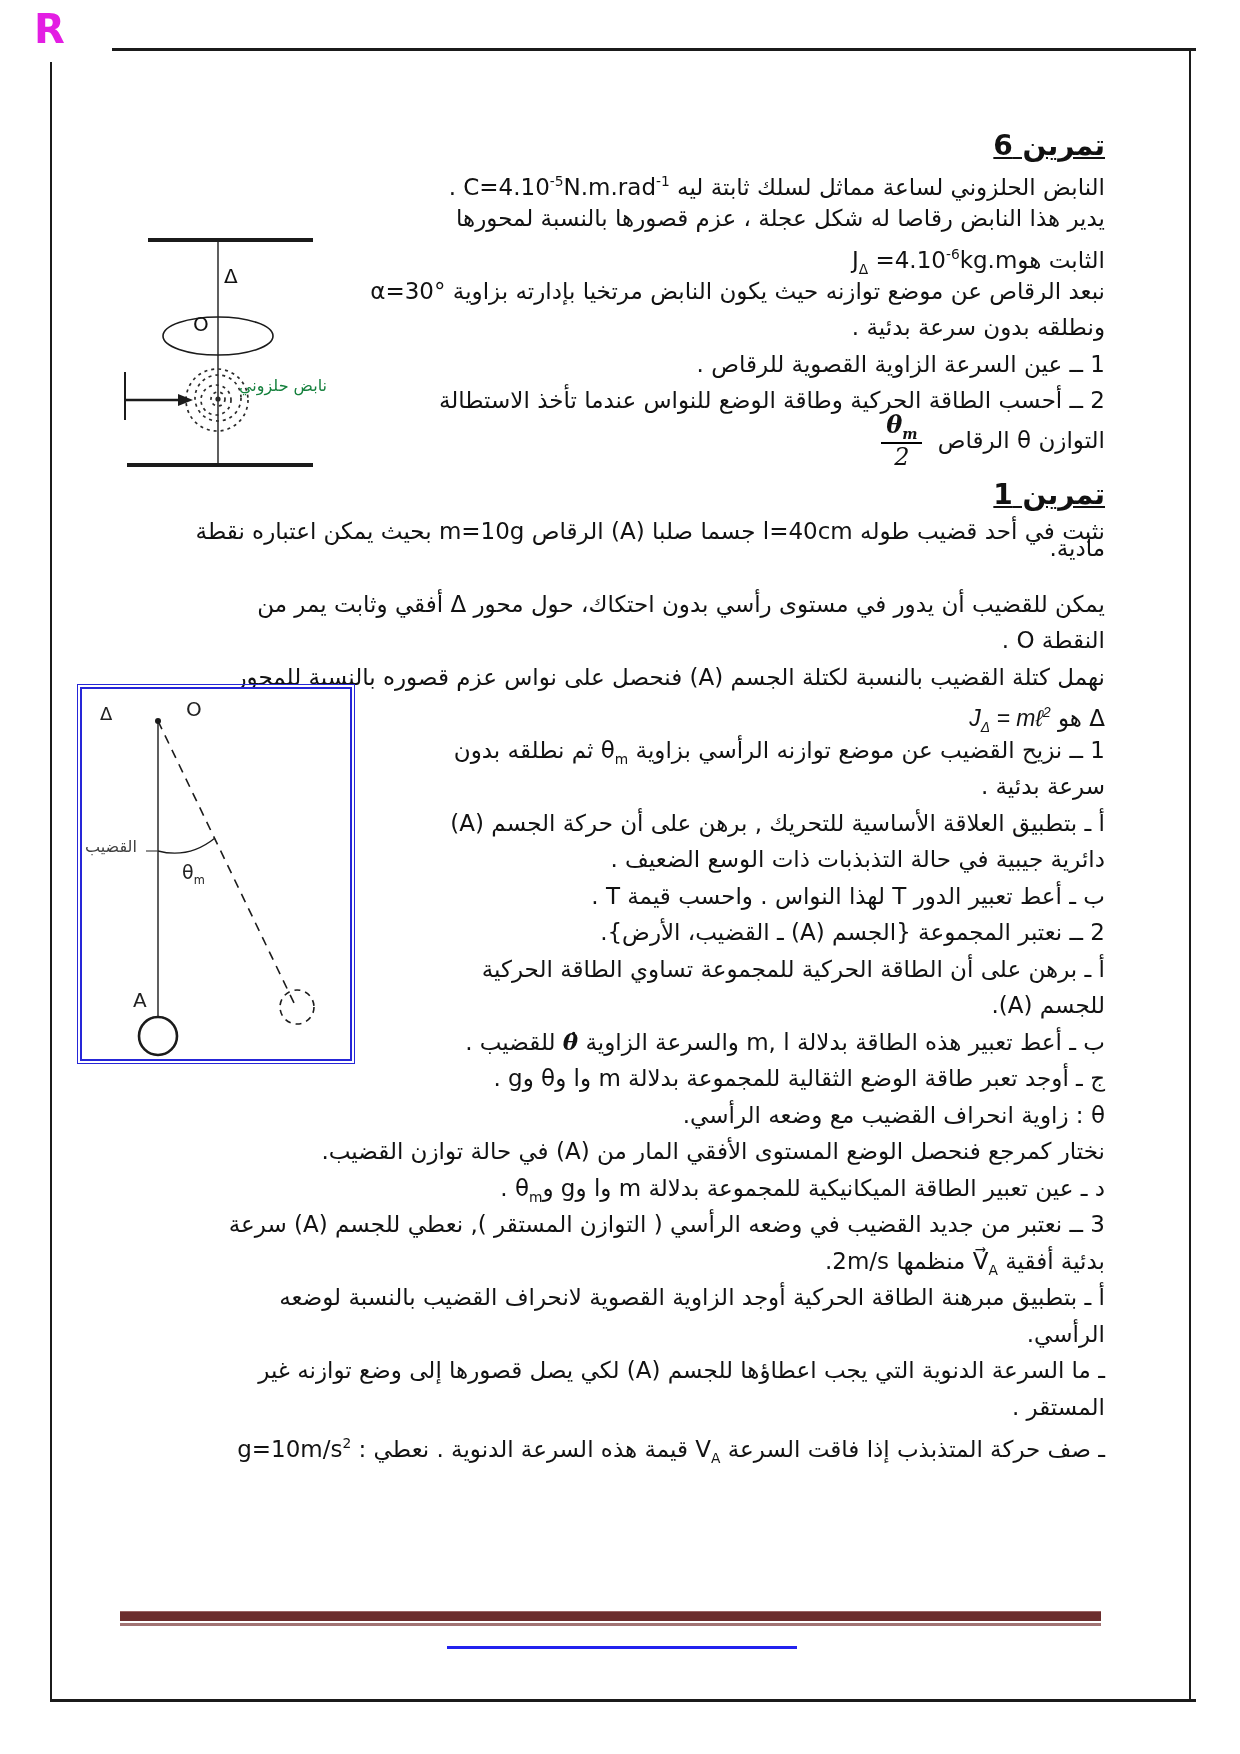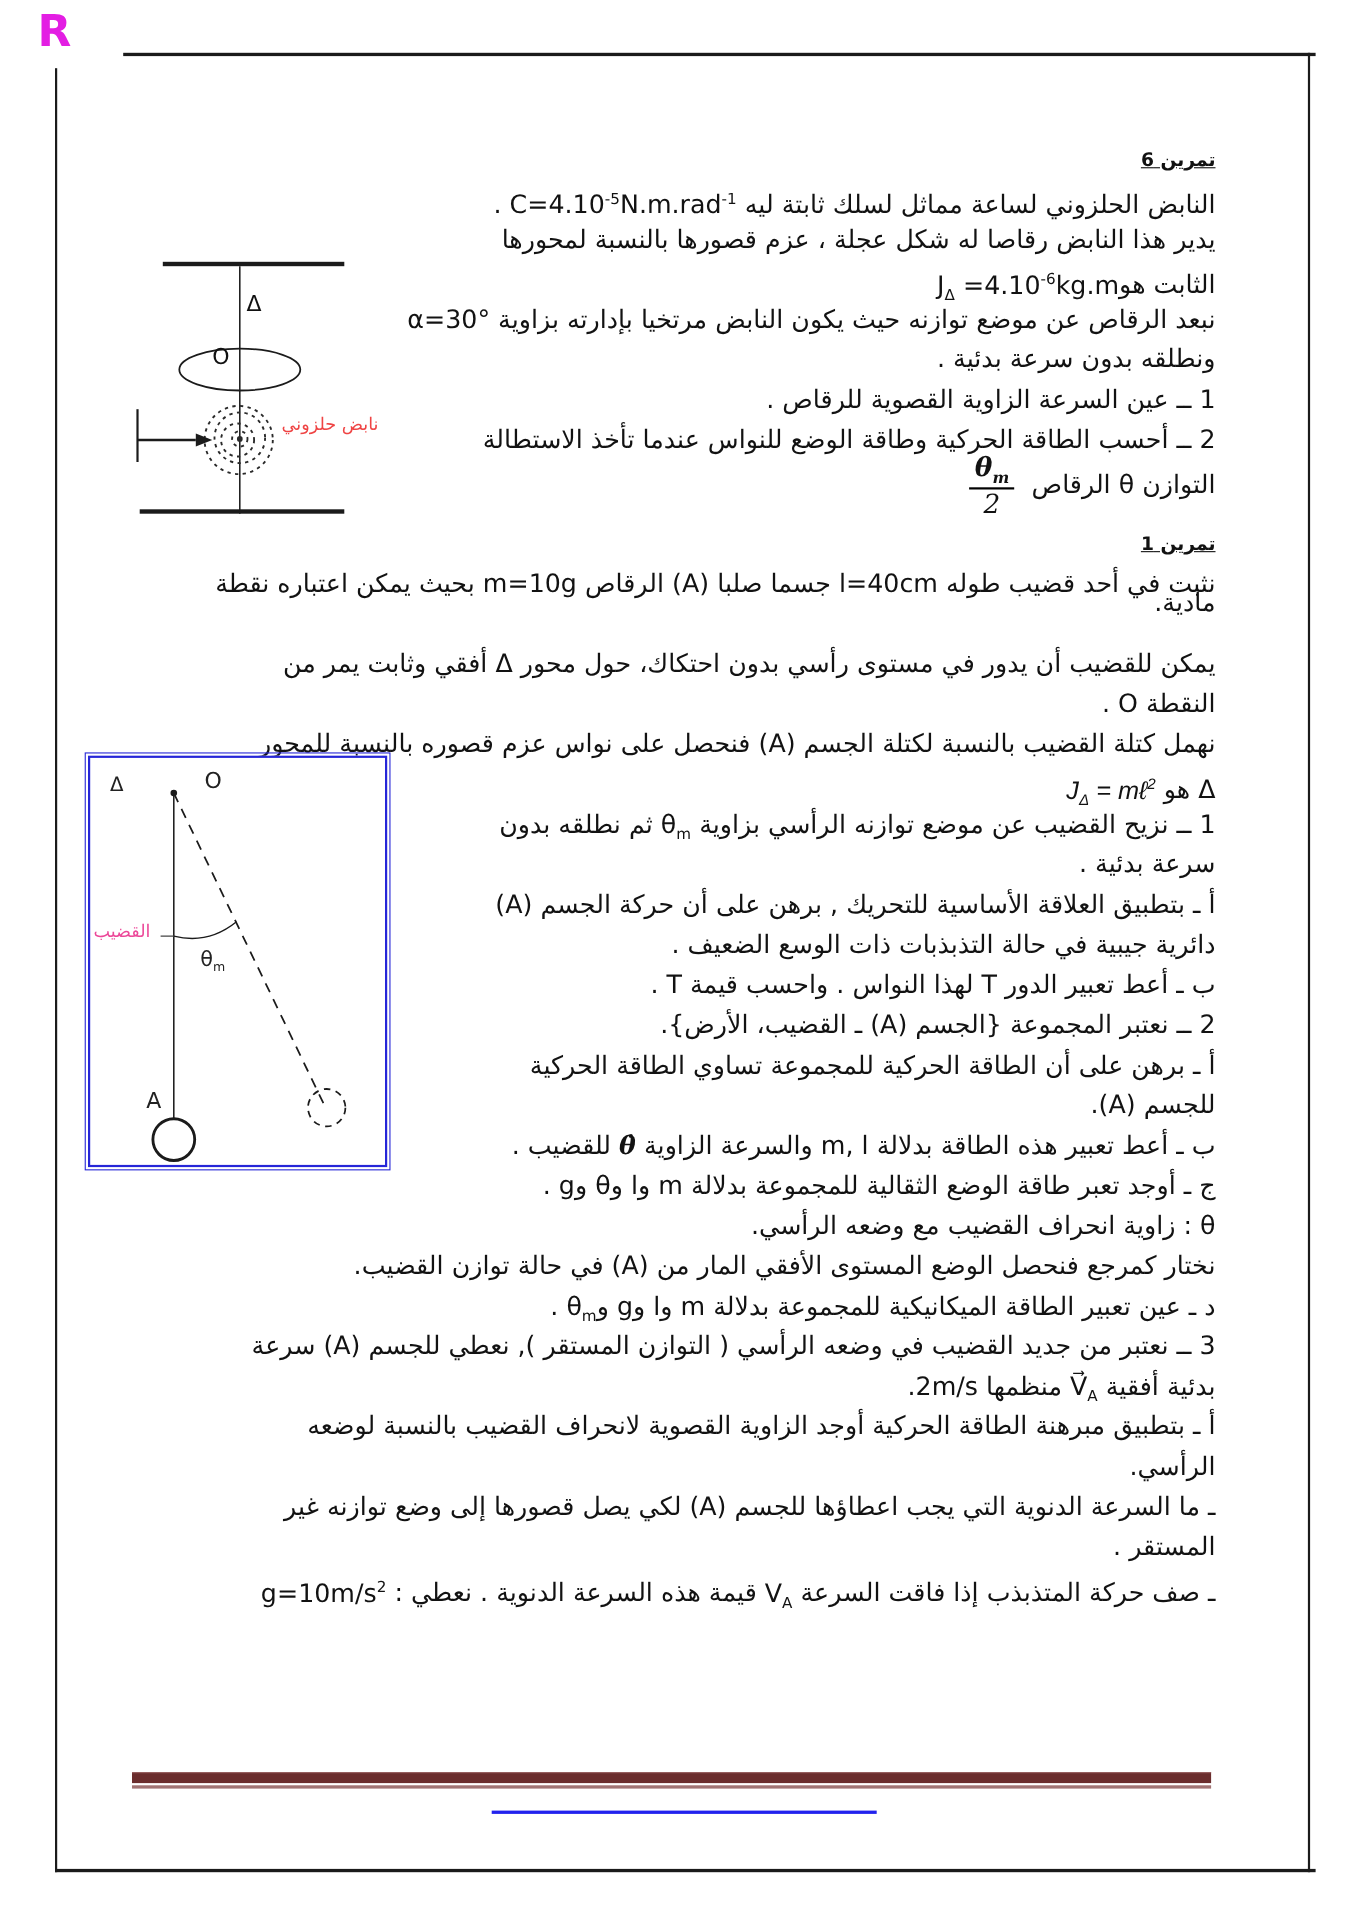--- a/index.html
+++ b/index.html
@@ -13,21 +13,21 @@
   .ln {
     position:absolute; right:135px; direction:rtl; unicode-bidi:isolate;
     white-space:nowrap; font-size:23px; line-height:36px; text-align:right;
     color:#121212;
   }
   .ln .ltr { direction:ltr; unicode-bidi:isolate; }
   .mi  { font-family:Liberation Sans, sans-serif; font-style:italic;text-align:right; }
   .mib { font-family:"DejaVu Serif", serif; font-style:italic; font-weight:bold; }
   sub { font-size:0.60em; }
   sup { font-size:0.60em; }
-  .title { font-weight:bold; text-decoration:underline; font-size:17px; }
+  .title { font-weight:bold; text-decoration:underline; font-size:28px; }
   .frac {
     display:inline-flex; flex-direction:column; text-align:center;
     vertical-align:middle; font-family:"DejaVu Serif", serif; font-style:italic;
     font-size:24px; line-height:1.1; margin:0 8px;
   }
   .frac .num { border-bottom:2px solid #000; padding:0 5px; font-weight:bold; }
   .frac .den { padding:0 5px; }
   
   .frame { position:absolute; background:#1b1b1b; }
   
@@ -83,21 +83,21 @@
     <circle cx="117" cy="170" r="31" stroke-dasharray="3,4"></circle>
     <circle cx="118" cy="169" r="2.6" fill="#2a2a2a" stroke="none"></circle>
   </g>
   <line x1="25" y1="142" x2="25" y2="190" stroke="#1b1b1b" stroke-width="2"></line>
   <line x1="25" y1="170" x2="78" y2="170" stroke="#1b1b1b" stroke-width="2.4"></line>
   <polygon points="78,164 93,170 78,176" fill="#1b1b1b"></polygon>
   <rect x="27" y="233" width="186" height="4" fill="#1b1b1b"></rect>
 </svg>
 <span class="dlabel" style="left:224px; top:264px; font-size:20px;">Δ</span>
 <span class="dlabel" style="left:193px; top:312px; font-size:20px;">O</span>
-<span class="dlabel" style="left:256px; top:376px; font-size:16px; color:#ef4444;">نابض حلزوني</span>
+<span class="dlabel" style="left:239px; top:376px; font-size:16px; color:#15803d;">نابض حلزوني</span>
 
 <div class="ln title" style="top:477px">تمرين 1</div>
 <div class="ln" style="top:513px"><span>نثبت في أحد قضيب طوله </span><span class="ltr">l=40cm</span><span> جسما صلبا </span><span class="ltr">(A)</span><span> الرقاص </span><span class="ltr">m=10g</span><span> بحيث يمكن اعتباره نقطة</span></div>
 <div class="ln" style="top:530px"><span>مادية.</span></div>
 <div class="ln" style="top:586px"><span>يمكن للقضيب أن يدور في مستوى رأسي بدون احتكاك، حول محور </span><span class="ltr">Δ</span><span> أفقي وثابت يمر من</span></div>
 <div class="ln" style="top:622px"><span>النقطة </span><span class="ltr">O</span><span> .</span></div>
 <div class="ln" style="top:659px"><span>نهمل كتلة القضيب بالنسبة لكتلة الجسم </span><span class="ltr">(A)</span><span> فنحصل على نواس عزم قصوره بالنسبة للمحور</span></div>
 <div class="ln" style="top:695px"><span class="ltr">Δ</span><span> هو </span><span class="ltr mi"><span>J</span><sub>Δ</sub><span> = mℓ</span><sup>2</sup></span></div>
 <div class="ln" style="top:732px"><span>1 ــ نزيح القضيب عن موضع توازنه الرأسي بزاوية </span><span class="ltr"><span>θ</span><sub>m</sub></span><span> ثم نطلقه بدون</span></div>
 <div class="ln" style="top:768px"><span>سرعة بدئية .</span></div>
@@ -126,19 +126,19 @@
     <line x1="76" y1="34" x2="76" y2="329" stroke="#1b1b1b" stroke-width="1.4"></line>
     <circle cx="76" cy="347" r="19" fill="#fff" stroke="#1b1b1b" stroke-width="2.6"></circle>
     <line x1="76" y1="32" x2="213" y2="316" stroke="#1b1b1b" stroke-width="1.6" stroke-dasharray="9,7"></line>
     <circle cx="215" cy="318" r="17" fill="none" stroke="#1b1b1b" stroke-width="1.6" stroke-dasharray="6,5"></circle>
     <path d="M 76 162 Q 107 170 133 149" fill="none" stroke="#1b1b1b" stroke-width="1.3"></path>
     <line x1="64" y1="162" x2="76" y2="162" stroke="#444" stroke-width="1.2"></line>
   </svg>
   <span class="dlabel" style="left:18px; top:14px; font-size:18px;">Δ</span>
   <span class="dlabel" style="left:104px; top:8px; font-size:20px;">O</span>
   <span class="dlabel" style="left:51px; top:299px; font-size:20px;">A</span>
-  <span class="dlabel" style="left:3px; top:148px; font-size:16px; color:#ec4899;">القضيب</span>
+  <span class="dlabel" style="left:3px; top:148px; font-size:16px; color:#404040;">القضيب</span>
   <span class="dlabel" style="left:100px; top:172px; font-size:19px;"><span>θ</span><sub>m</sub></span>
 </div>
 
 <div class="bar-main"></div>
 <div class="bar-sub"></div>
 <div class="blue-line"></div>
 
 </body></html>

